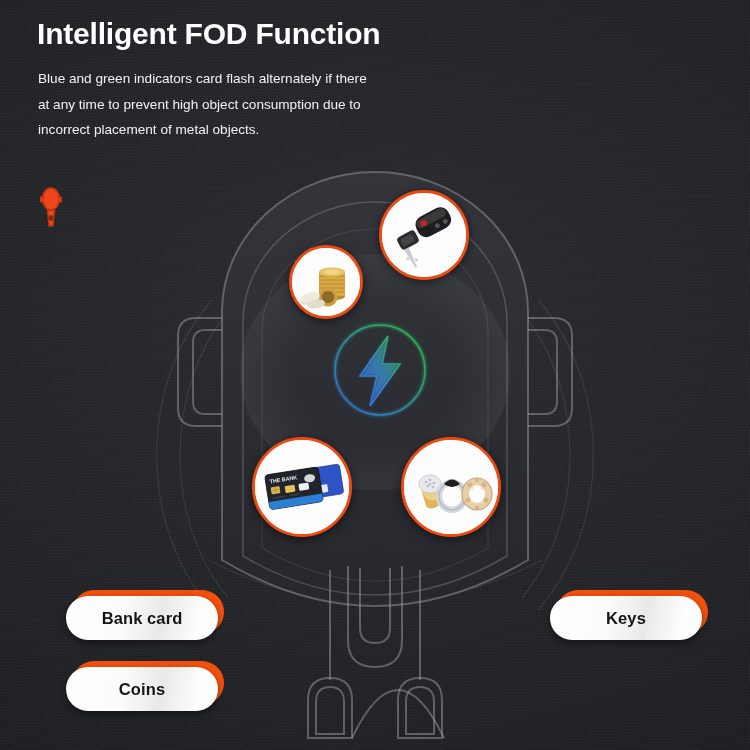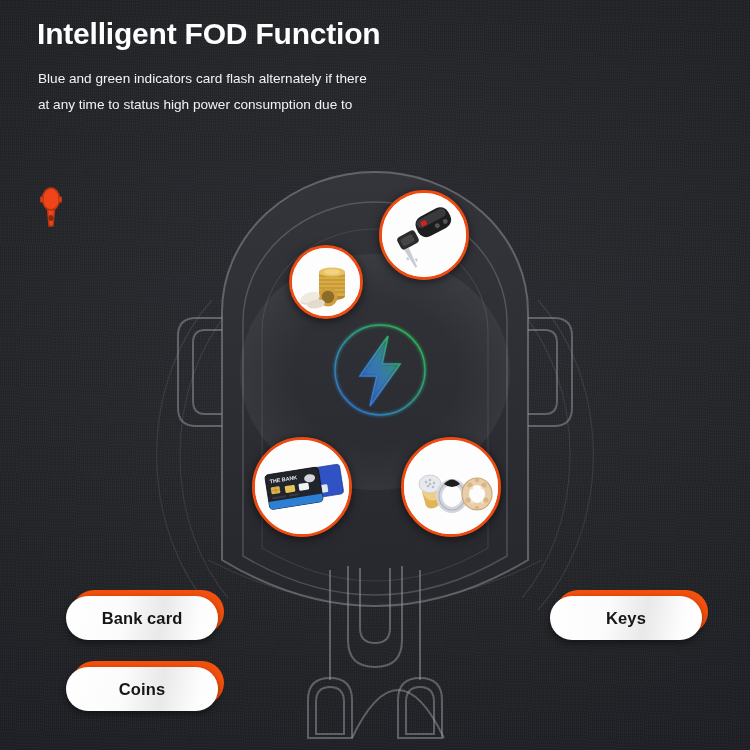--- a/index.html
+++ b/index.html
@@ -70,21 +70,22 @@
 </style>
 </head>
 <body>
 
 <div id="stage">
 
   <div class="title">Intelligent FOD Function</div>
 
   <div class="body-copy">
     <div>Blue and green indicators card flash alternately if there</div>
-    <div>at any time to status high power consumption due to</div>
+    <div>at any time to prevent high object consumption due to</div>
+    <div>incorrect placement of metal objects.</div>
   </div>
 
   <svg class="emblem" viewBox="0 0 26 44">
     <ellipse cx="13" cy="14" rx="8.5" ry="11" fill="#f0451b" stroke="#b83510" stroke-width="1.6"></ellipse>
     <path d="M5.2 12 L2.6 12 L2.6 17 L5.2 17 Z" fill="#f0451b" stroke="#b83510" stroke-width="1.2"></path>
     <path d="M20.8 12 L23.4 12 L23.4 17 L20.8 17 Z" fill="#f0451b" stroke="#b83510" stroke-width="1.2"></path>
     <path d="M9.5 25 L16.5 25 L15 41 L11 41 Z" fill="#f0451b" stroke="#b83510" stroke-width="1.4"></path>
     <ellipse cx="13" cy="33" rx="2.2" ry="3" fill="#2a1208" opacity=".55"></ellipse>
   </svg>
 

